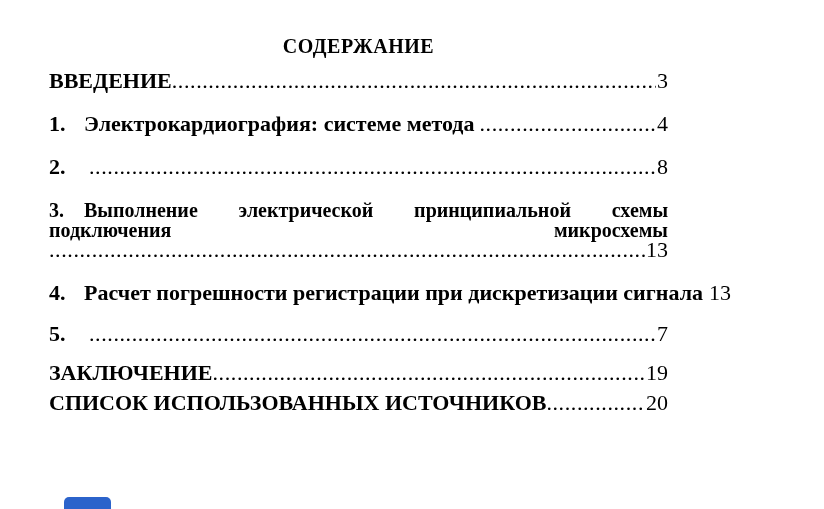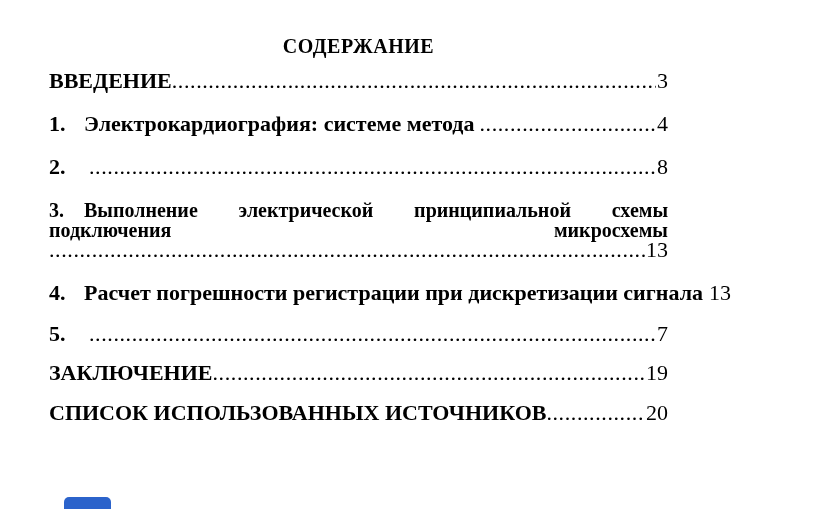--- a/index.html
+++ b/index.html
@@ -54,21 +54,21 @@
   
   .para-first {
     font-size: 20px;
     line-height: 20px;
     text-align: justify;
     text-align-last: justify;
   }
   .para-first .num { width: 35px; }
   .mb21 { margin-bottom: 21px; }
   .mb19 { margin-bottom: 19px; }
-  .mb20 { margin-bottom: 20px; }
+  .mb20 { margin-bottom: 10px; }
   
   .chip {
     position: absolute;
     left: 64px;
     bottom: 0;
     width: 47px;
     height: 12px;
     border-radius: 5px 5px 0 0;
   }
 </style>

